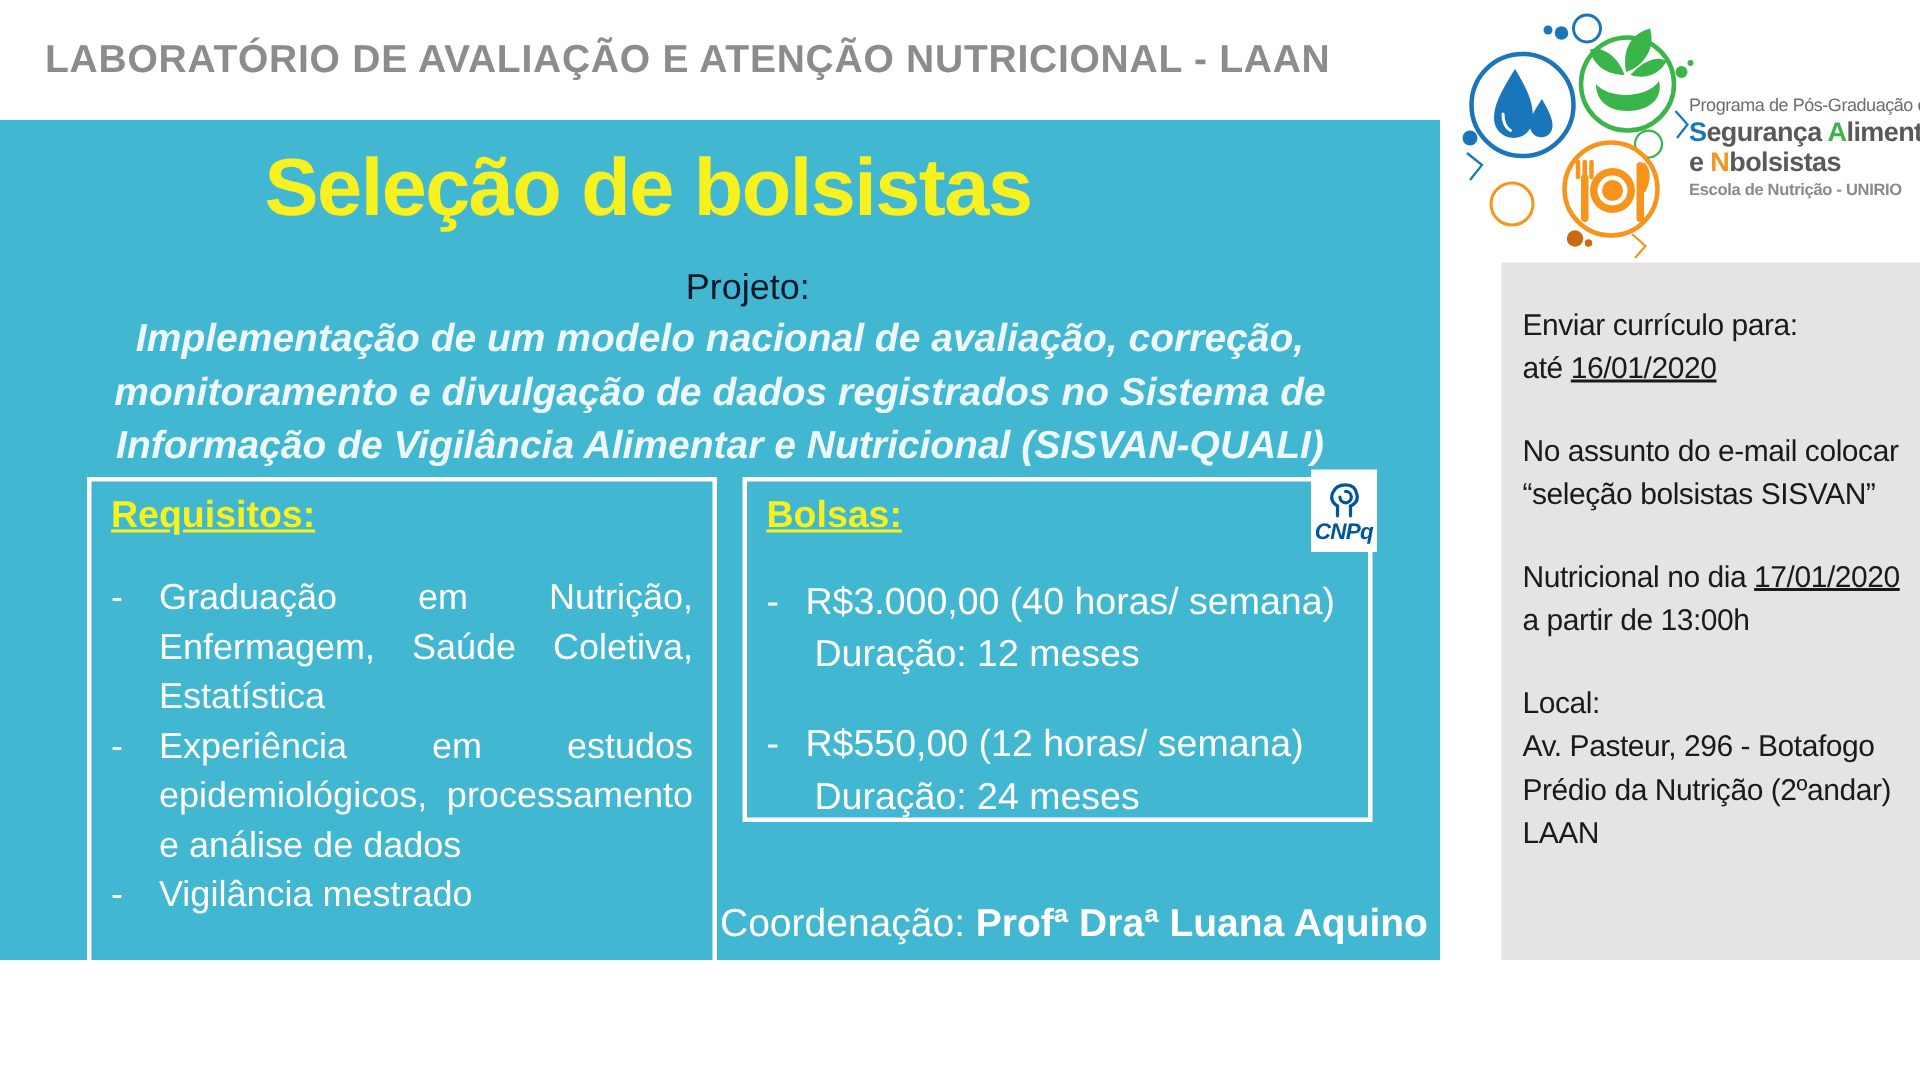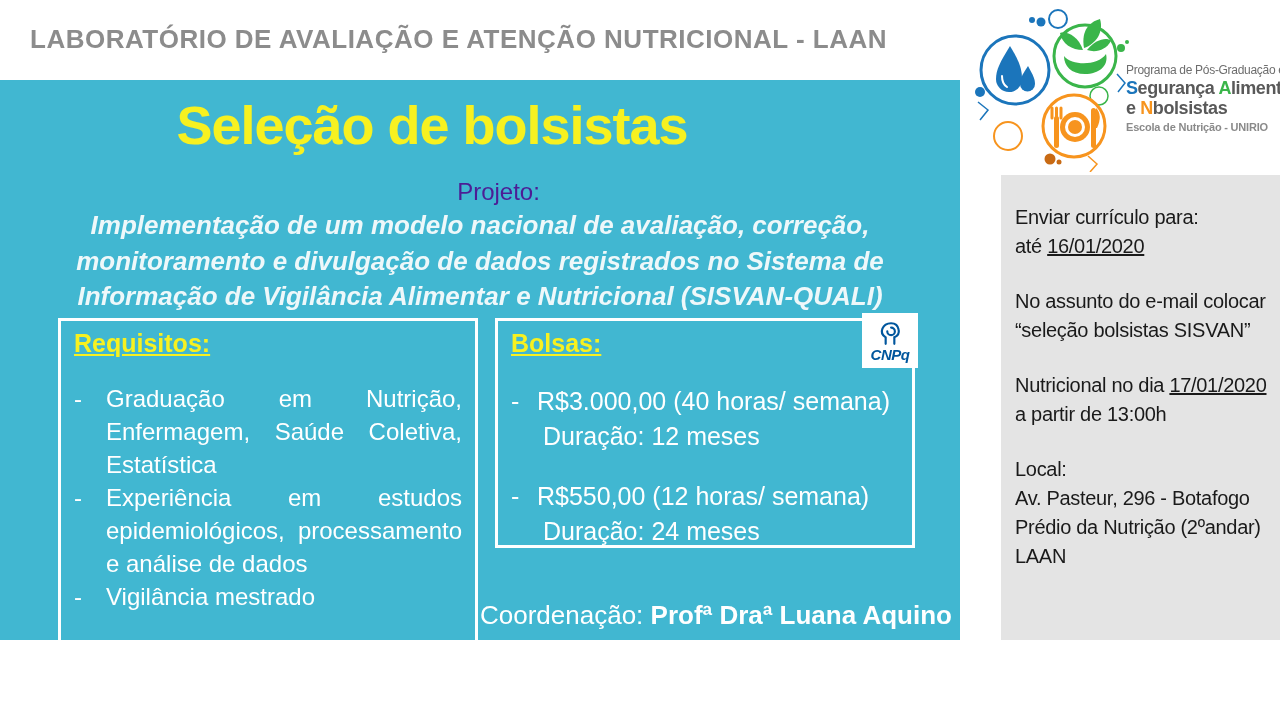--- a/index.html
+++ b/index.html
@@ -28,21 +28,21 @@
   .teal-panel {
     position: absolute; left: 0; top: 80px; width: 960px; height: 560px;
     background: #41b7d1;
   }
   .main-title {
     position: absolute; left: 0; top: 14px; width: 864px; text-align: center;
     font-size: 54px; font-weight: bold; color: #f7f120; letter-spacing: -1px;
   }
   .project-label {
     position: absolute; left: 0; top: 98px; width: 960px; text-align: center;
-    font-size: 24px; color: #4c1d95; padding-left: 37px;
+    font-size: 24px; color: #0f172a; padding-left: 37px;
   }
   .project-desc {
     position: absolute; left: 0; top: 128px; width: 960px; text-align: center;
     font-size: 26px; font-weight: bold; font-style: italic; color: #eef8fa;
     line-height: 1.37;
   }
 
   
   .box {
     position: absolute; border: 3px solid #ffffff; color: #ffffff;
@@ -59,21 +59,21 @@
   .req-list { font-size: 24px; line-height: 33px; }
   .req-list .item-text { flex: 1; text-align: justify; }
   .bol-list { font-size: 25px; line-height: 35px; }
   .bol-item { margin-bottom: 25px; }
   .bol-item .dash { width: 26px; flex: 0 0 26px; }
   .bol-value, .bol-duration { white-space: nowrap; }
   .bol-duration { padding-left: 6px; }
 
   
   .cnpq-badge {
-    position: absolute; right: -6px; top: -8px; width: 56px; height: 55px;
+    position: absolute; right: -6px; top: -8px; width: 44px; height: 55px;
     background: #ffffff; display: flex; flex-direction: column;
     align-items: center; justify-content: center;
   }
   .cnpq-label {
     font-size: 15px; font-weight: bold; font-style: italic; color: #00569d;
     line-height: 1; margin-top: 1px; letter-spacing: -0.5px;
   }
 
   
   .coordination {

